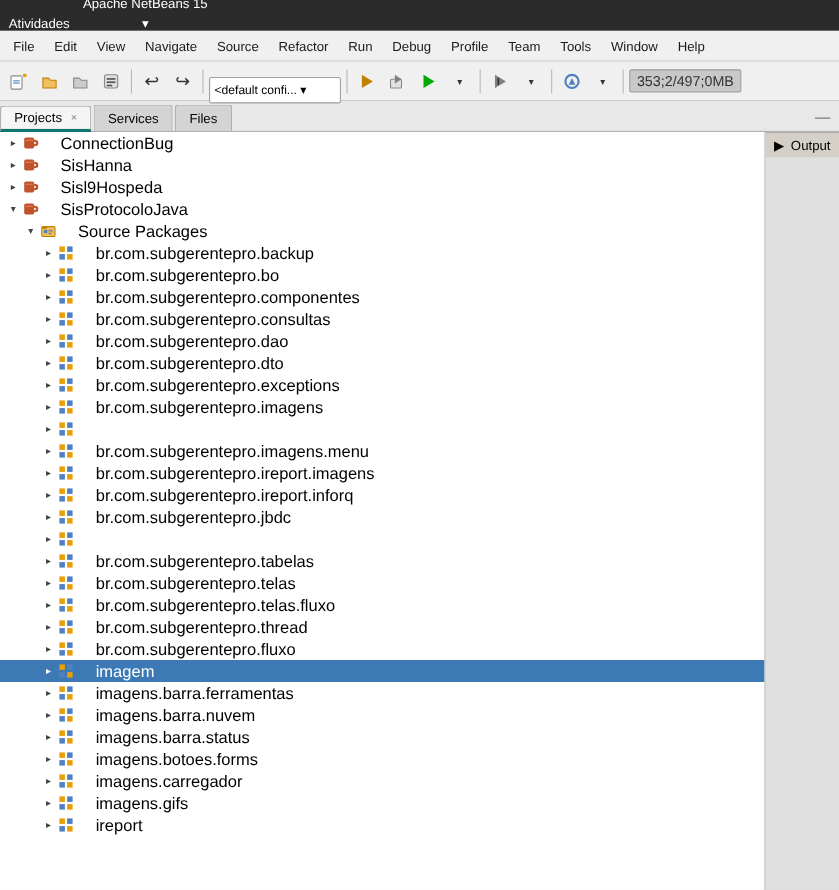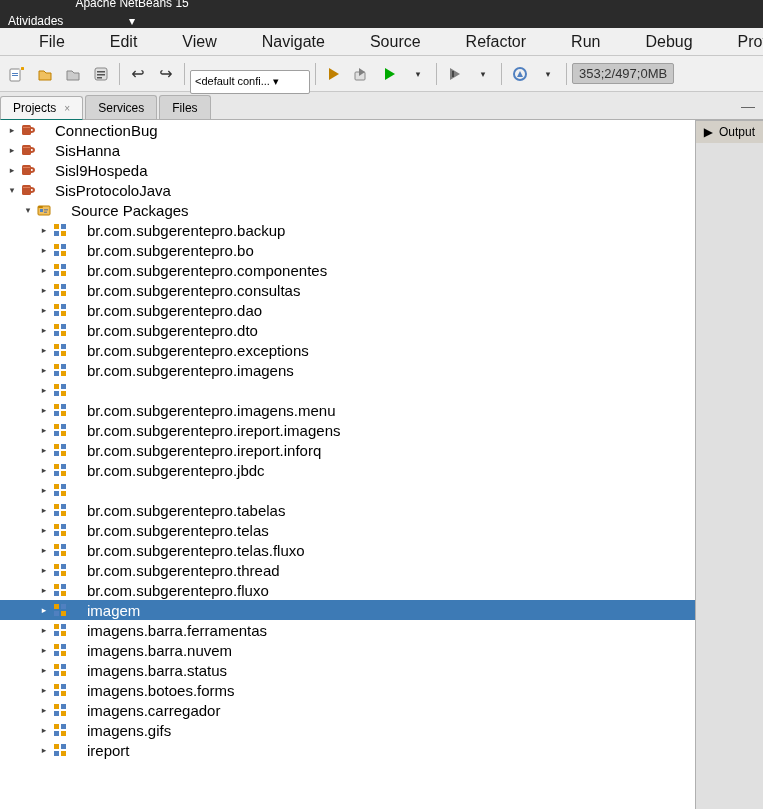--- a/index.html
+++ b/index.html
@@ -38,22 +38,21 @@
       align-items: center;
       padding: 0 4px;
       border-bottom: 1px solid #c8c8c8;
       gap: 2px;
     }
     .menu-item {
       padding: 3px 8px;
       cursor: pointer;
       border-radius: 3px;
       color: #1a1a1a;
-      font-size: 16px;
-      margin-left: 27px;
+      font-size: 12px;
     }
 
     
     .toolbar {
       background: #f0f0f0;
       height: 36px;
       display: flex;
       align-items: center;
       padding: 0 4px;
       border-bottom: 1px solid #c8c8c8;
@@ -109,21 +108,21 @@
       border-radius: 3px 3px 0 0;
       background: #d4d4d4;
       margin-right: 2px;
       height: 24px;
       display: flex;
       align-items: center;
       gap: 4px;
     }
     .tab.active {
       background: #f5f5f5;
-      border-bottom: 1px solid #0f766e;
+      border-bottom: 3px solid #0f766e;
       margin-bottom: -1px;
       z-index: 1;
       text-align: center;
     }
     .tab-close {
       font-size: 10px;
       color: #888;
       cursor: pointer;
       margin-left: 4px;
     }

